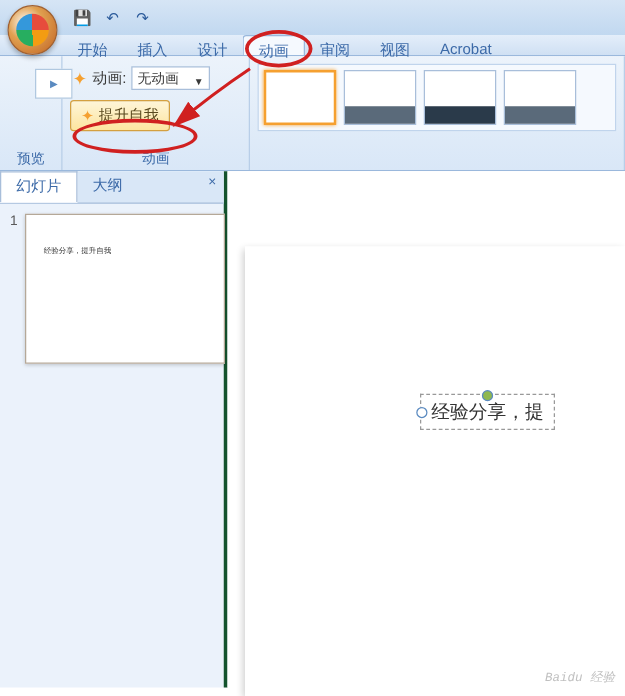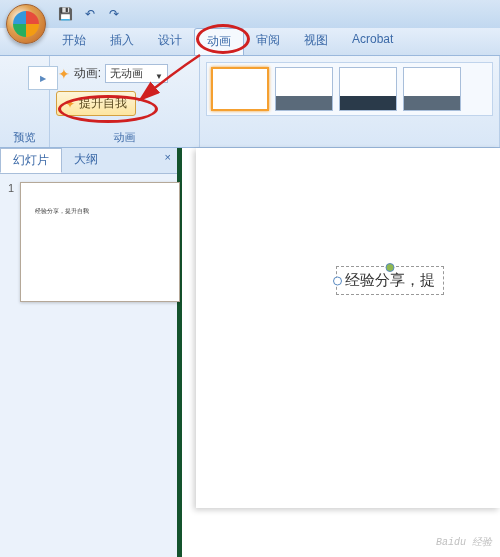--- a/index.html
+++ b/index.html
@@ -5,21 +5,21 @@
     * { margin: 0; padding: 0; box-sizing: border-box; font-family: "Microsoft YaHei", sans-serif; }
     body { width: 500px; height: 557px; background: #fff; overflow: hidden; position: relative; }
     
     .title-bar { height: 28px; background: linear-gradient(#d6e5f5, #c1d8f0); display: flex; align-items: center; padding-left: 4px; }
     .office-btn { width: 40px; height: 40px; border-radius: 50%; background: radial-gradient(circle at 35% 35%, #fff, #e0a050 40%, #c06020); position: absolute; top: 4px; left: 6px; z-index: 10; border: 1px solid #a06030; box-shadow: 0 2px 4px rgba(0,0,0,0.3); }
     .office-inner { position: absolute; inset: 6px; border-radius: 50%; background: conic-gradient(#e74c3c 0 90deg, #f39c12 90deg 180deg, #27ae60 180deg 270deg, #3498db 270deg 360deg); }
     .qat { margin-left: 52px; display: flex; gap: 4px; align-items: center; }
     .qat-btn { width: 20px; height: 20px; display: flex; align-items: center; justify-content: center; color: #2a5a9a; font-size: 12px; }
     .title-text { position: absolute; left: 50%; transform: translateX(-50%); font-size: 12px; color: #3a3a5a; }
     
-    .menu-bar { height: 28px; background: linear-gradient(#e4eefa, #cfe0f3); border-bottom: 1px solid #9ab8dc; display: flex; padding-left: 50px; text-align: center; }
+    .menu-bar { height: 17px; background: linear-gradient(#e4eefa, #cfe0f3); border-bottom: 1px solid #9ab8dc; display: flex; padding-left: 50px; text-align: center; }
     .menu-item { padding: 4px 12px; font-size: 12px; color: #3c6aa8; cursor: pointer; }
     .menu-item.active { background: #f5f9fe; border: 1px solid #9ab8dc; border-bottom: none; border-radius: 3px 3px 0 0; color: #3c6aa8; }
     
     .ribbon { height: 92px; background: linear-gradient(#ecf3fb, #d9e7f7); border-bottom: 1px solid #9ab8dc; display: flex; }
     .ribbon-group { border-right: 1px solid #b8cee8; padding: 4px 6px; display: flex; flex-direction: column; position: relative; }
     .ribbon-group-label { position: absolute; bottom: 2px; left: 0; right: 0; text-align: center; font-size: 11px; color: #3c6aa8; }
     
     .preview-group { width: 50px; align-items: center; padding-left: 43px; }
     .preview-icon { width: 30px; height: 24px; background: #fff; border: 1px solid #b0c8e0; margin-top: 6px; position: relative; }
     .preview-icon::after { content: '▶'; position: absolute; top: 50%; left: 50%; transform: translate(-50%,-50%); font-size: 8px; color: #5a8ac0; }
@@ -29,31 +29,31 @@
     .anim-dropdown { background: #fff; border: 1px solid #a8beda; padding: 1px 4px; font-size: 11px; display: flex; align-items: flex-end; }
     .custom-anim-btn { background: linear-gradient(#fef5d8, #fde5a0); border: 1px solid #d4a040; border-radius: 3px; padding: 3px 8px; font-size: 12px; display: inline-flex; align-items: center; gap: 4px; color: #5a4a20; margin-top: 4px; }
     
     .trans-group { flex: 1; padding: 6px; }
     .trans-gallery { display: flex; gap: 6px; padding: 4px; background: #f5f9fe; border: 1px solid #c0d4ec; }
     .trans-item { width: 58px; height: 44px; background: #fff; border: 1px solid #a8beda; position: relative; }
     .trans-item.selected { border: 2px solid #f5a030; box-shadow: 0 0 3px #f5a030; }
     .trans-item-bar { position: absolute; bottom: 0; left: 0; right: 0; height: 14px; background: #5a6a7a; }
     
     .content { display: flex; height: calc(100% - 144px); background: #fff; }
-    .sidebar { width: 182px; border-right: 5px solid #14532d; background: #ebf2fb; }
+    .sidebar { width: 182px; border-right: 3px solid #14532d; background: #ebf2fb; }
     .sidebar-tabs { display: flex; background: #d9e7f7; border-bottom: 1px solid #a8beda; }
     .sidebar-tab { padding: 3px 12px; font-size: 12px; color: #3c6aa8; cursor: pointer; }
     .sidebar-tab.active { background: #fff; border: 1px solid #a8beda; border-bottom: 1px solid #fff; }
     .sidebar-close { margin-left: auto; padding: 3px 6px; font-size: 11px; color: #3c6aa8; cursor: pointer; }
     .thumbnail-area { padding: 8px; }
     .thumbnail { background: #fff; border: 1px solid #b5a898; width: 160px; height: 120px; position: relative; box-shadow: 0 1px 3px rgba(0,0,0,0.2); }
     .thumb-num { position: absolute; left: -12px; top: 0; font-size: 11px; color: #5a5a5a; }
     .thumb-text { position: absolute; top: 24px; left: 14px; font-size: 6px; color: #333; }
     
-    .slide-area { flex: 1; background: #fff; position: relative; padding-left: 14px; }
+    .slide-area { flex: 1; background: #fff; position: relative; padding-top: 60px; padding-left: 14px; }
     .slide { background: #fff; width: 100%; height: 360px; box-shadow: -2px 2px 6px rgba(0,0,0,0.2); position: relative; }
     .textbox { position: absolute; top: 118px; left: 140px; border: 1px dashed #999; padding: 4px 8px; background: #fff; }
     .textbox-handles::before, .textbox-handles::after { content: ''; position: absolute; width: 7px; height: 7px; background: #fff; border: 1px solid #5a8ac0; border-radius: 50%; }
     .textbox-handles::before { left: -4px; top: 50%; transform: translateY(-50%); }
     .textbox-handles::after { left: 50%; top: -4px; transform: translateX(-50%); background: #8fb850; }
     .textbox-text { font-size: 15px; color: #333; }
     
     .highlight-tab { position: absolute; top: 24px; left: 196px; width: 54px; height: 30px; border: 3px solid #d02020; border-radius: 50%; pointer-events: none; z-index: 20; }
     .highlight-btn { position: absolute; top: 95px; left: 58px; width: 100px; height: 28px; border: 3px solid #d02020; border-radius: 50%; pointer-events: none; z-index: 20; }
     .arrow { position: absolute; top: 50px; left: 130px; z-index: 20; pointer-events: none; }

